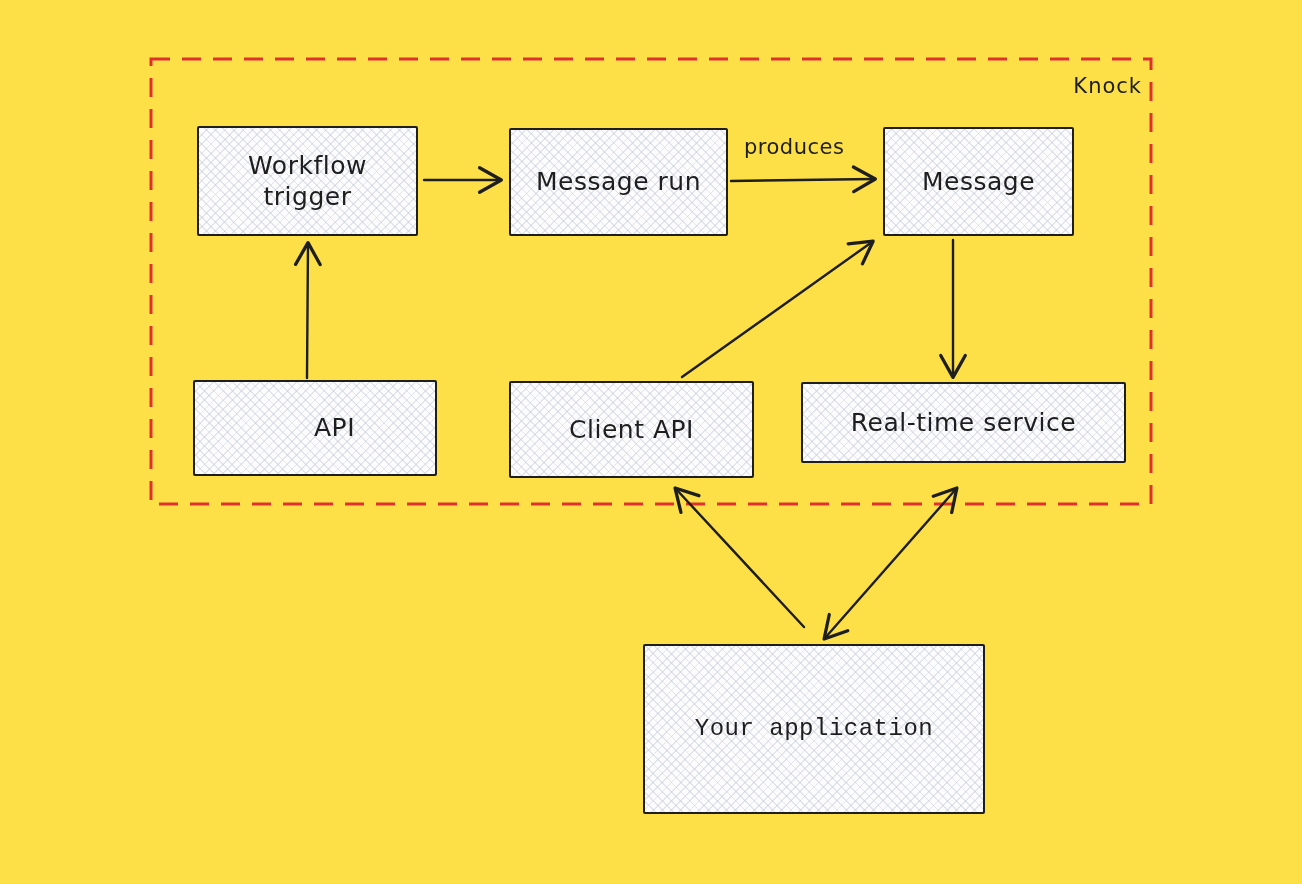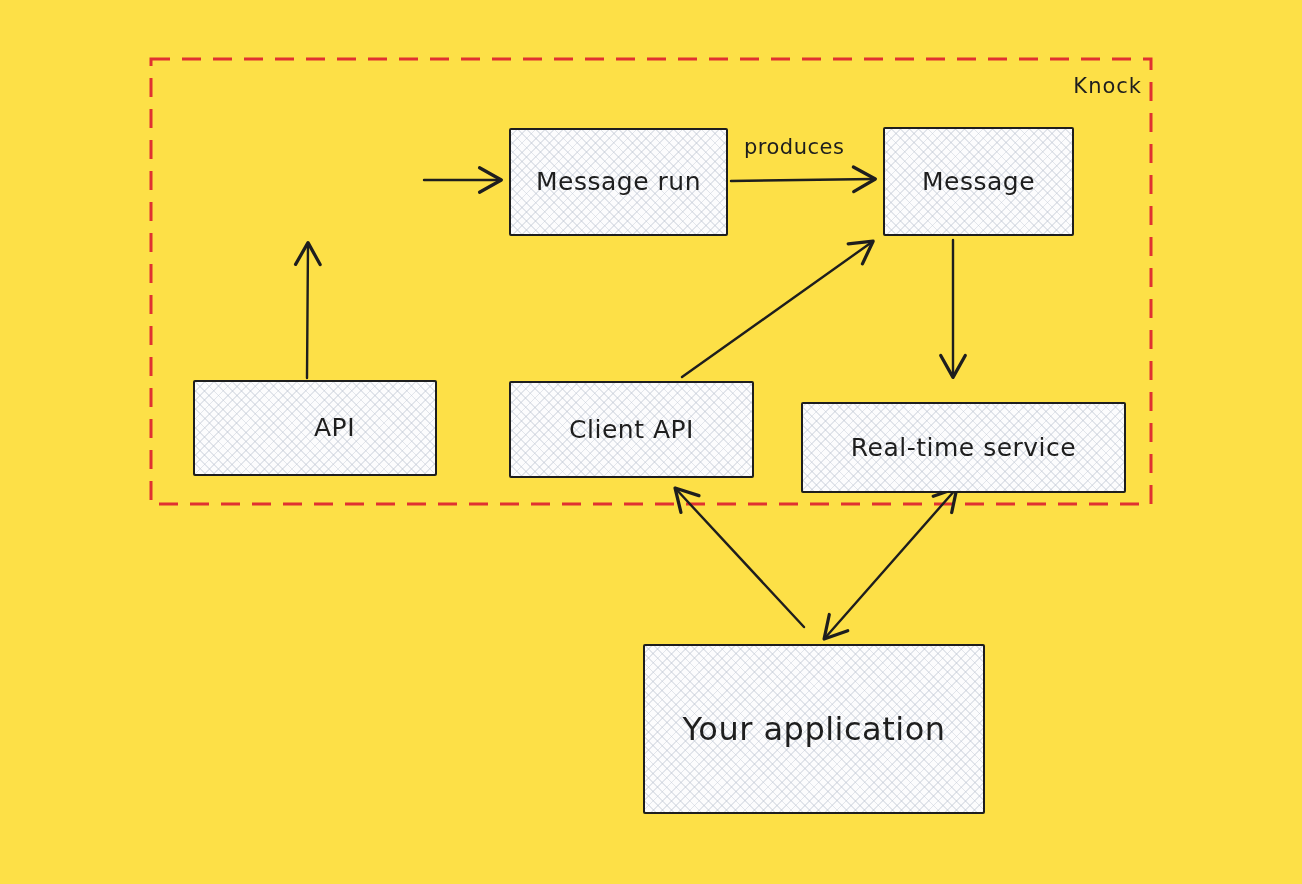--- a/index.html
+++ b/index.html
@@ -39,22 +39,22 @@
       repeating-linear-gradient(-45deg, rgba(187,195,208,0.40) 0px, rgba(187,195,208,0.40) 1.3px, transparent 1.3px, transparent 6.5px);
   }
   .node .label { padding: 4px 10px; }
 
   #node-workflow-trigger { left: 197px; top: 126px; width: 221px; height: 110px; }
   #node-workflow-trigger .label { max-width: 170px; }
   #node-workflow-run     { left: 509px; top: 128px; width: 219px; height: 108px; }
   #node-message          { left: 883px; top: 127px; width: 191px; height: 109px; }
   #node-api              { left: 193px; top: 380px; width: 244px; height: 96px; padding-left: 39px;  }
   #node-client-api       { left: 509px; top: 381px; width: 245px; height: 97px;  }
-  #node-realtime-service { left: 801px; top: 402px; width: 325px; height: 91px;  }
-  #node-your-application { left: 643px; top: 644px; width: 342px; height: 170px; font-size: 32px; }
+  #node-realtime-service { left: 801px; top: 382px; width: 325px; height: 81px;  }
+  #node-your-application { left: 643px; top: 644px; width: 342px; height: 170px; font-size: 24px; font-family: Liberation Mono, monospace; }
 
   .edge-label {
     position: absolute;
     z-index: 3;
     color: #1e1e1e;
     font-size: 21px;
     letter-spacing: 0.5px;
   }
   #label-produces { left: 744px; top: 135px; width: 100px; text-align: left; }
 
@@ -93,20 +93,23 @@
 
     <line x1="804" y1="627" x2="676" y2="489" stroke="#1e1e1e" stroke-width="2.4" stroke-linecap="round" marker-end="url(#arrowhead)"></line>
 
     <line x1="825" y1="638" x2="956" y2="489" stroke="#1e1e1e" stroke-width="2.4" stroke-linecap="round" marker-start="url(#arrowhead)" marker-end="url(#arrowhead)"></line>
   </svg>
 
   <div class="boundary-label" id="label-knock">Knock</div>
 
   <div class="edge-label" id="label-produces">produces</div>
 
+  <div class="node" id="node-workflow-trigger">
+    <div class="label">Workflow trigger</div>
+  </div>
 
   <div class="node" id="node-workflow-run">
     <div class="label">Message run</div>
   </div>
 
   <div class="node" id="node-message">
     <div class="label">Message</div>
   </div>
 
   <div class="node" id="node-api">

